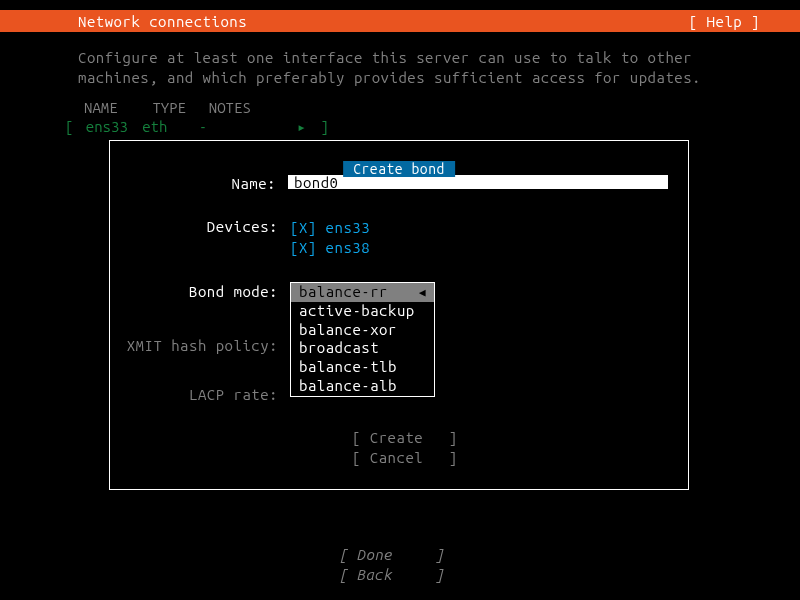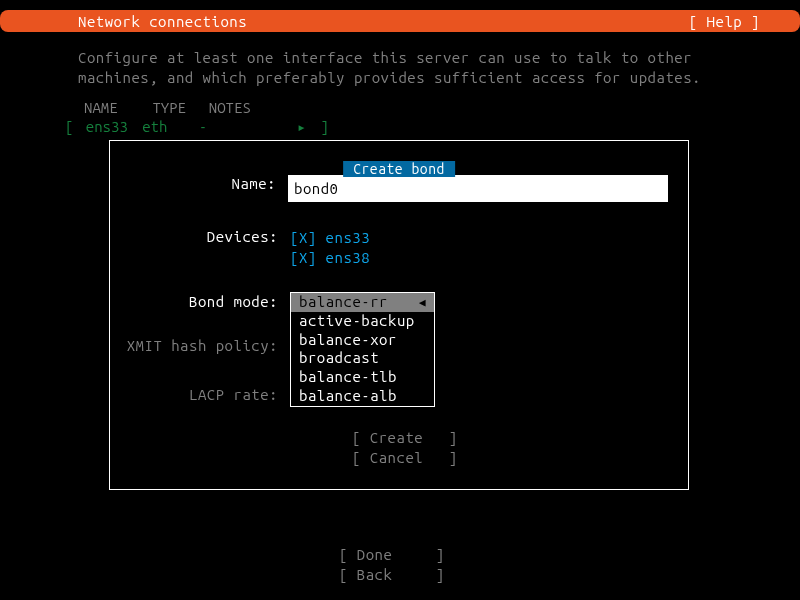--- a/index.html
+++ b/index.html
@@ -19,21 +19,20 @@
   }
   .header {
     background: #e95420;
     height: 22px;
     display: flex;
     align-items: center;
     padding: 0 30px 0 78px;
     justify-content: space-between;
     color: #ffffff;
     font-weight: normal;
-    border-radius: 8px;
   }
   .header-title { letter-spacing: 0.5px; }
   .header-help { letter-spacing: 0.5px; padding-right: 10px;}
   .description {
     color: #808080;
     padding: 16px 30px 6px 78px;
     line-height: 1.3;
     letter-spacing: 0.5px;
   }
   .iface-header {
@@ -83,21 +82,21 @@
     padding-right: 12px;
     color: #ffffff;
     letter-spacing: 0.5px;
   }
   .label.dim { color: #808080; }
   .value { flex: 1; }
   .input-field {
     background: #ffffff;
     color: #000;
     width: 380px;
-    height: 27px;
+    height: 14px;
     padding: 0 6px;
     display: flex;
     align-items: center;
     letter-spacing: 0.5px;
   }
   .checkbox-line {
     color: #0ea5e9;
     letter-spacing: 0.5px;
     line-height: 1.3;
   }
@@ -133,20 +132,21 @@
   .btn-row { line-height: 1.3; }
   .btn-left { }
   .btn-text { display: inline-block; width: 70px; }
   .btn-right { }
   .bottom-buttons {
     position: absolute;
     left: 339px;
     top: 545px;
     color: #808080;
     letter-spacing: 0.5px;
+    font-style: italic;
   }
   .spacer-md { height: 20px; }
 </style>
 </head>
 <body>
 
 <div class="top-gap"></div>
 
 <div class="header">
   <span class="header-title">Network connections</span>

